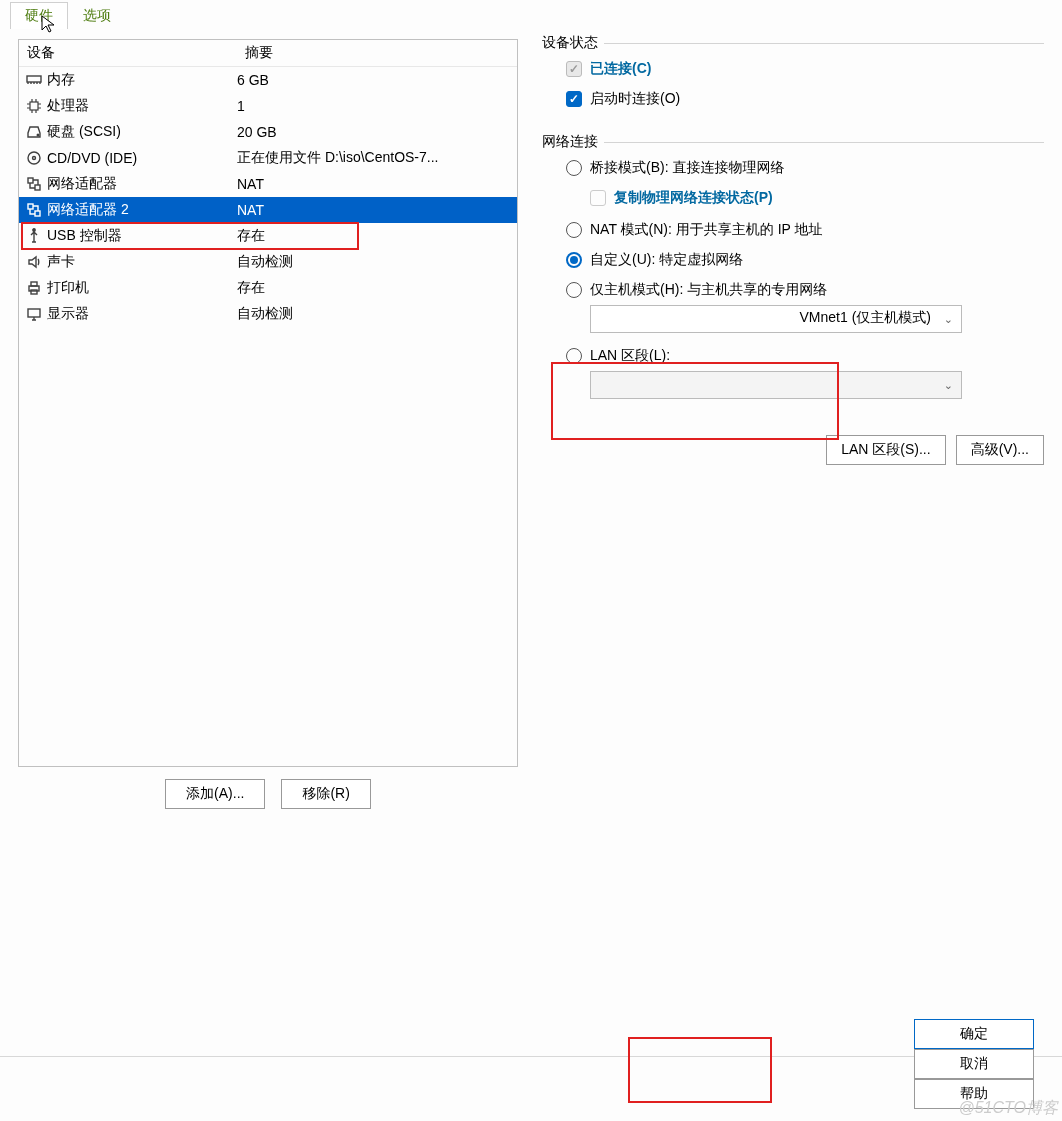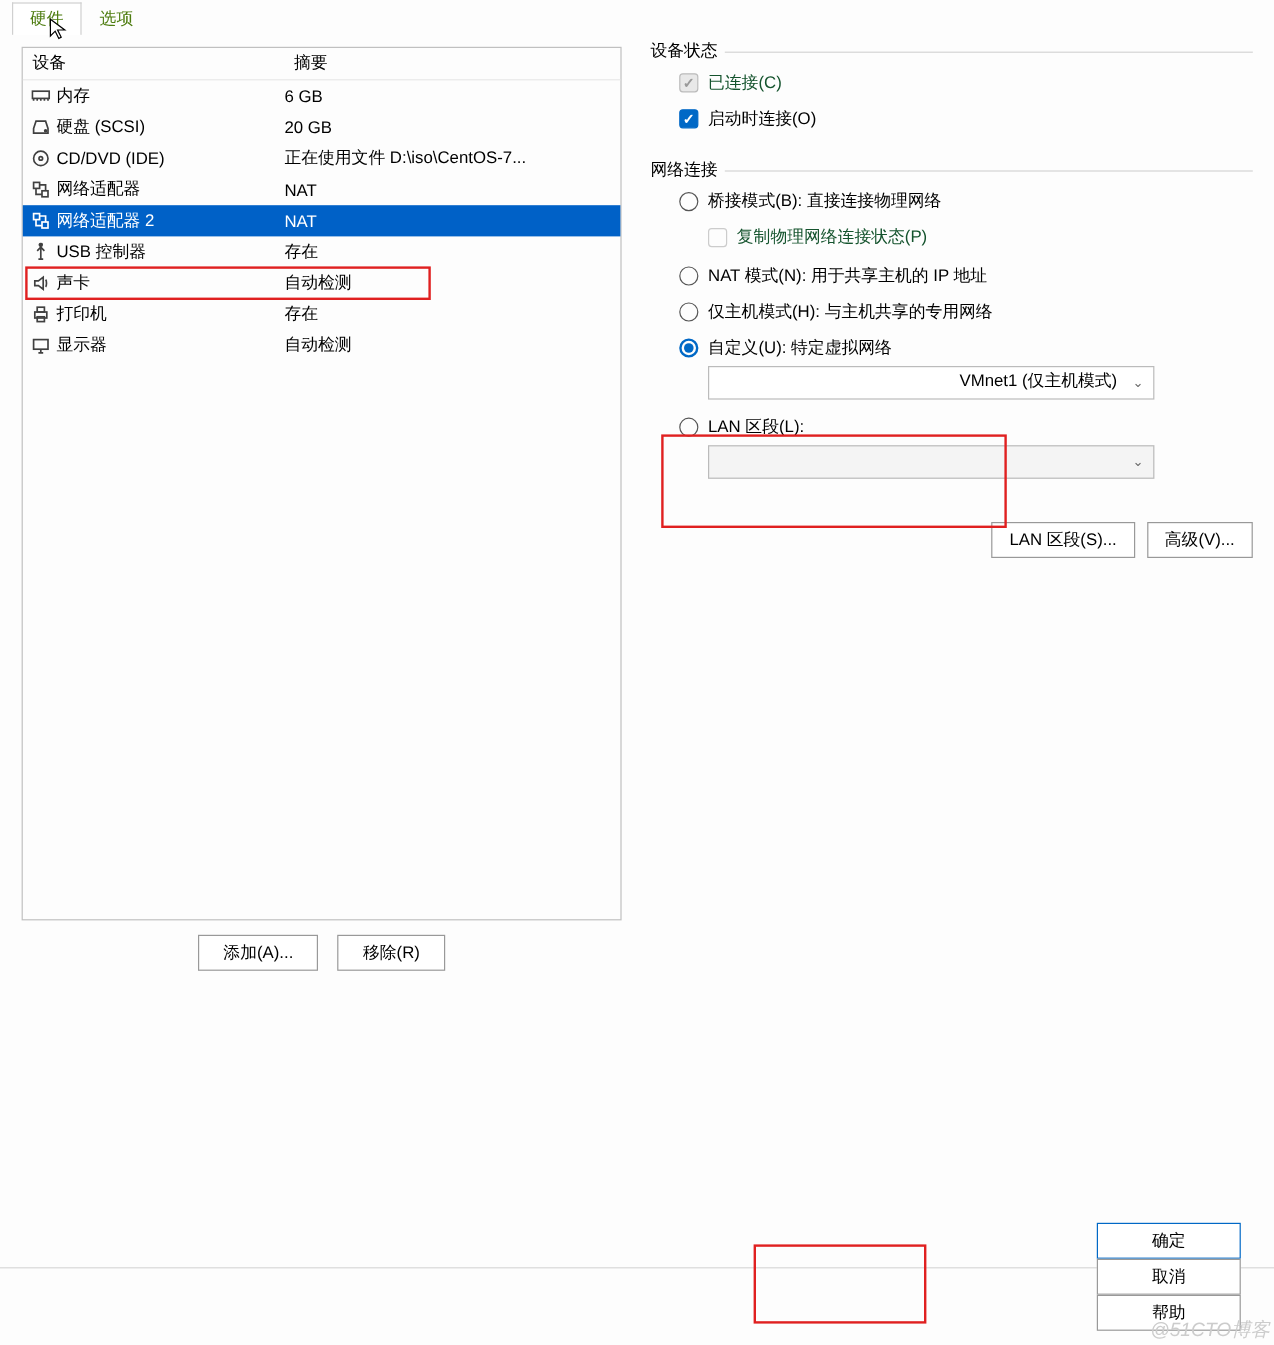--- a/index.html
+++ b/index.html
@@ -34,21 +34,21 @@
     .radio { width: 16px; height: 16px; border: 1px solid #555; border-radius: 50%; display: flex; align-items: center; justify-content: center; flex-shrink: 0; }
     .radio.selected { border-color: #0068c6; border-width: 2px; }
     .radio-dot { width: 8px; height: 8px; border-radius: 50%; background: #0068c6; }
     .select { border: 1px solid #bbb; height: 28px; padding: 3px 30px 3px 10px; position: relative; background: #fff; cursor: pointer; width: 372px; }
     .select.disabled { background: #f4f4f4; color: #888; }
     .chevron { position: absolute; right: 8px; top: 50%; transform: translateY(-50%); color: #666; font-size: 11px; }
     .right-buttons { display: flex; justify-content: flex-end; gap: 10px; margin-top: 20px; }
     .bottom-bar { position: absolute; bottom: 12px; right: 28px; display: flex; gap: 0; flex-direction: column; }
     .btn.primary { border-color: #0068c6; }
     .hl-red { border: 2px solid #e02020; position: absolute; pointer-events: none; }
-    .disabled-text { color: #14532d; }
+    .disabled-text { color: #0369a1; font-weight: bold; }
     .watermark { position: absolute; bottom: 2px; right: 4px; color: #ccc; font-size: 16px; font-style: italic; }
     .border-top { border-top: 1px solid #d8d8d8; position: absolute; bottom: 64px; left: 0; right: 0; }
   </style>
 </head>
 <body>
 
 <div class="tabs">
   <div class="tab active">硬件</div>
   <div class="tab">选项</div>
 </div>
@@ -65,20 +65,30 @@
             <svg width="16" height="12" viewBox="0 0 16 12" fill="none" stroke-width="1.4">
               <rect x="1" y="2" width="14" height="6"></rect>
               <path d="M2 8v2M5 8v2M8 8v2M11 8v2M14 8v2"></path>
             </svg>
           </span>
         <span class="row-device">内存</span>
         <span class="row-summary">6 GB</span>
       </div>
       <div class="list-row">
         <span class="row-icon">
+            <svg width="16" height="16" viewBox="0 0 16 16" fill="none" stroke-width="1.2">
+              <rect x="4" y="4" width="8" height="8"></rect>
+              <path d="M6 1v3M10 1v3M6 12v3M10 12v3M1 6h3M1 10h3M12 6h3M12 10h3"></path>
+            </svg>
+          </span>
+        <span class="row-device">处理器</span>
+        <span class="row-summary">1</span>
+      </div>
+      <div class="list-row">
+        <span class="row-icon">
             <svg width="16" height="14" viewBox="0 0 16 14" fill="none" stroke-width="1.4">
               <path d="M2 8l2-6h8l2 6v4H2z"></path>
               <circle cx="12" cy="10" r="0.8" fill="#404040"></circle>
             </svg>
           </span>
         <span class="row-device">硬盘 (SCSI)</span>
         <span class="row-summary">20 GB</span>
       </div>
       <div class="list-row">
         <span class="row-icon">
@@ -185,28 +195,28 @@
       </div>
       <div class="check-row sub-row">
         <span class="checkbox" style="border-color:#ccc"></span>
         <span class="disabled-text">复制物理网络连接状态(P)</span>
       </div>
       <div class="radio-row">
         <span class="radio"></span>
         <span>NAT 模式(N): 用于共享主机的 IP 地址</span>
       </div>
       <div class="radio-row">
-        <span class="radio"></span>
-        <span>仅主机模式(H): 与主机共享的专用网络</span>
-      </div>
-      <div class="radio-row">
         <span class="radio selected">
             <span class="radio-dot"></span>
           </span>
         <span>自定义(U): 特定虚拟网络</span>
+      </div>
+      <div class="radio-row">
+        <span class="radio"></span>
+        <span>仅主机模式(H): 与主机共享的专用网络</span>
       </div>
       <div class="sub-row">
         <div class="select">
           <span>VMnet1 (仅主机模式)</span>
           <span class="chevron">⌄</span>
         </div>
       </div>
       <div class="radio-row">
         <span class="radio"></span>
         <span>LAN 区段(L):</span>

